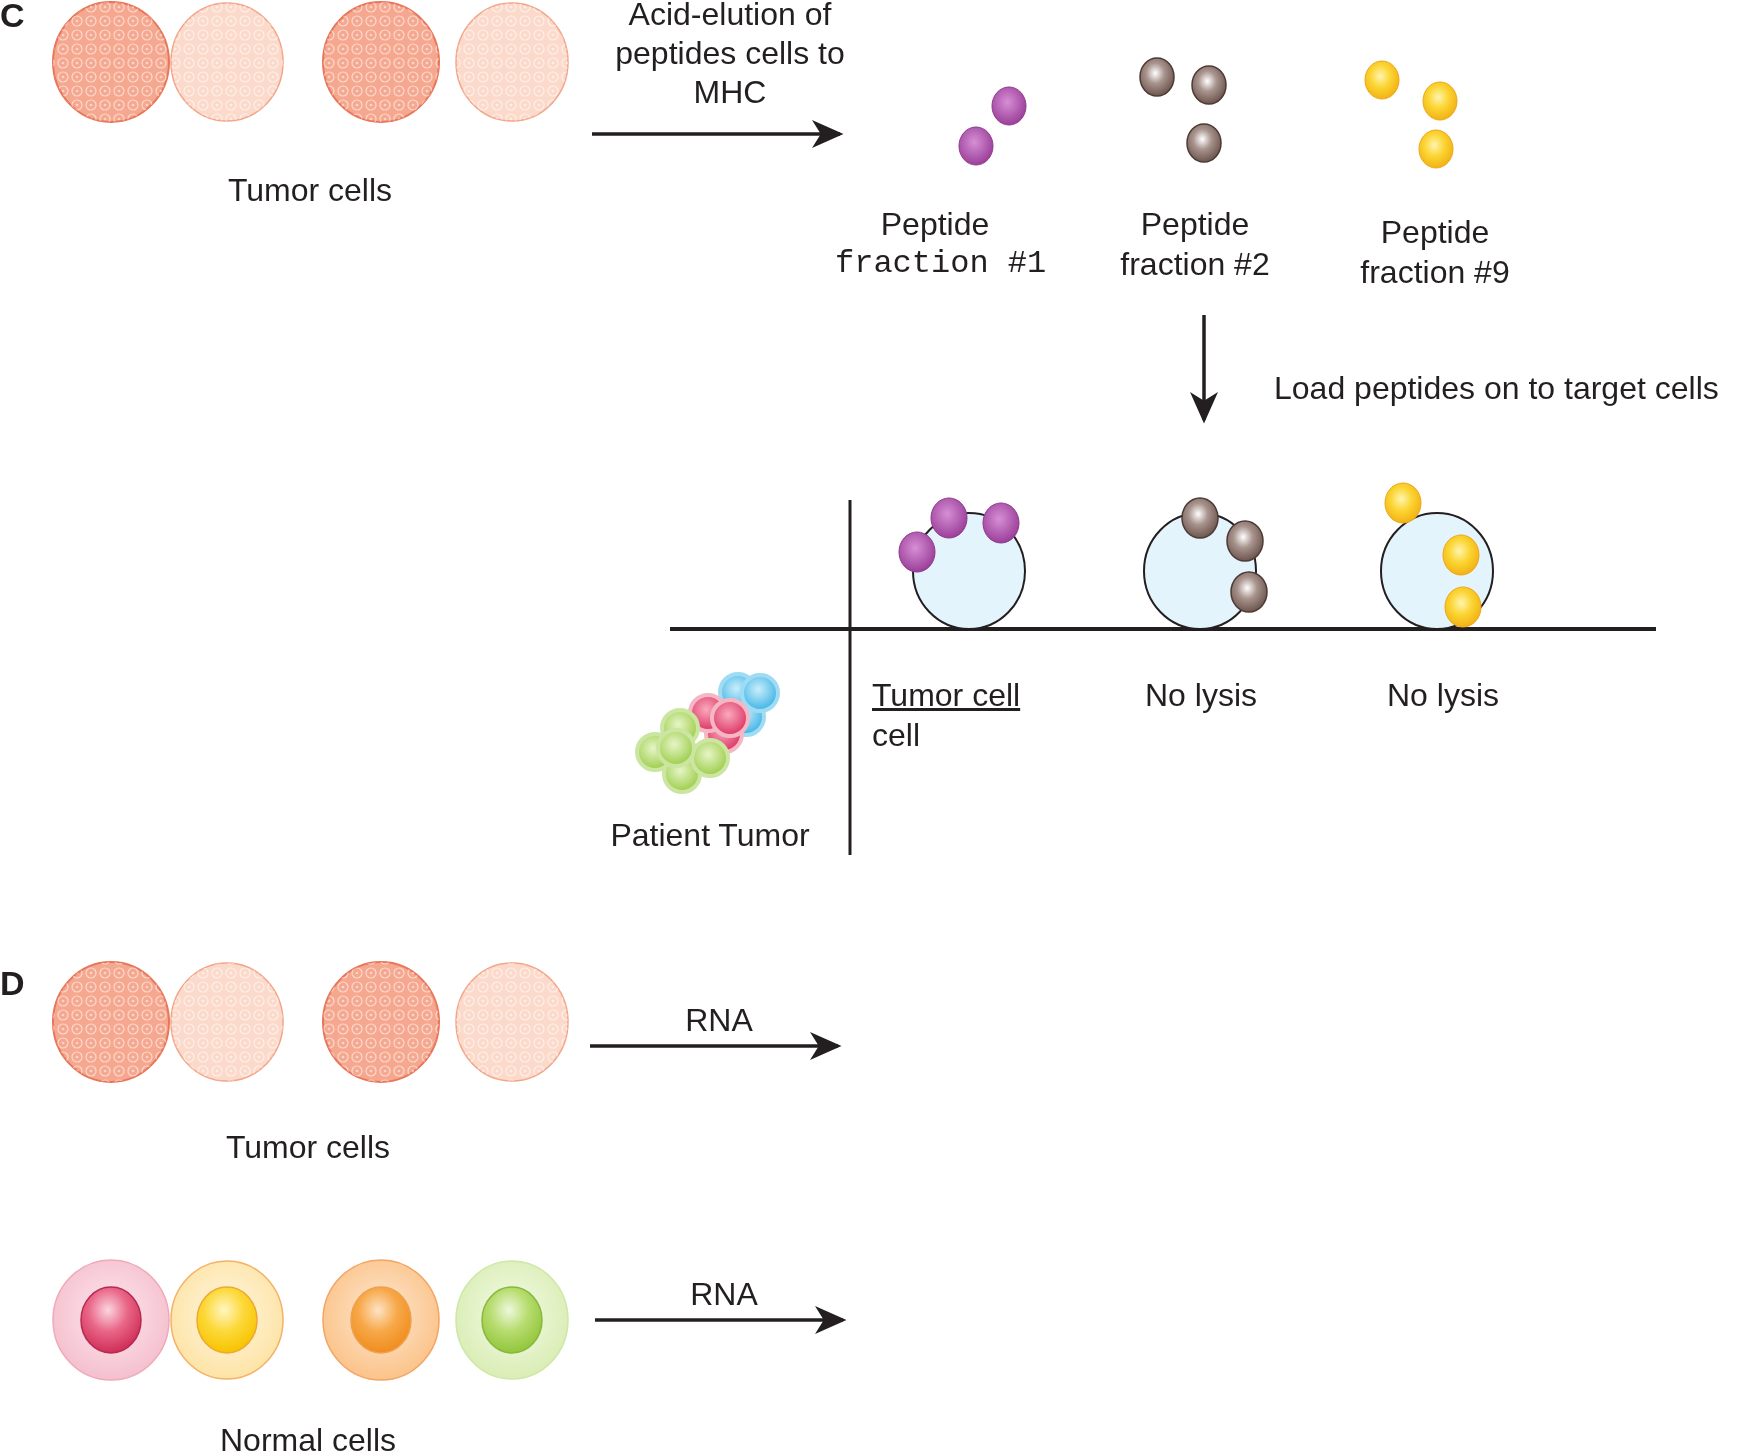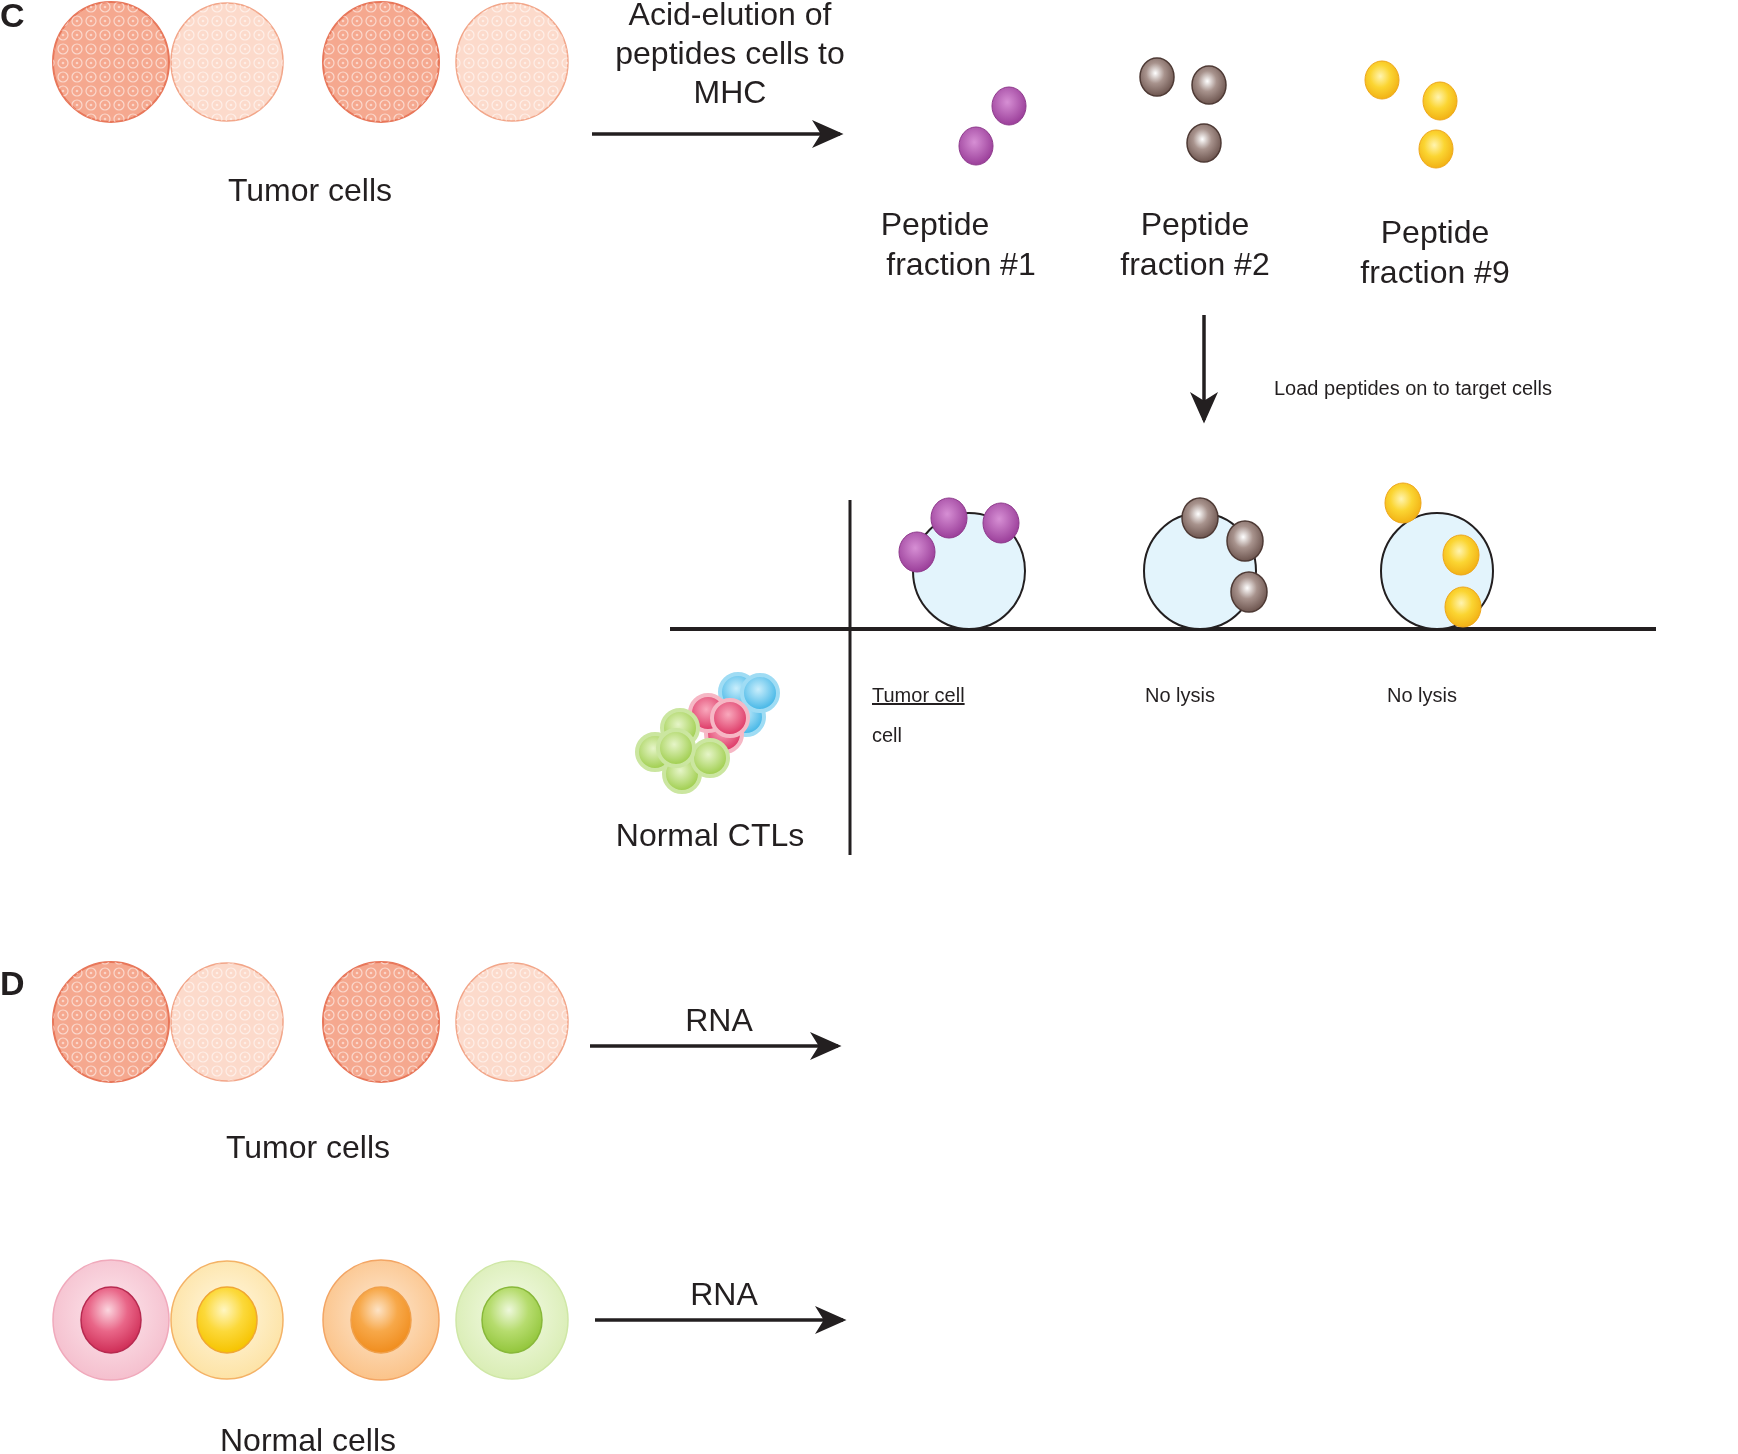--- a/index.html
+++ b/index.html
@@ -1,21 +1,21 @@
 <!DOCTYPE html>
 <html><head>
 <meta charset="utf-8">
 <style>
   html, body { margin: 0; padding: 0; background: #ffffff; }
   body { width: 1738px; height: 1454px; position: relative; overflow: hidden;
          font-family: "Liberation Sans", sans-serif; color: #231f20; }
   .abs { position: absolute; }
   .panel-letter { font-weight: bold; font-size: 34px; }
   .lbl { font-size: 32px; line-height: 40px; text-align: center; white-space: nowrap; }
-  .lbl-left { font-size: 20px; line-height: 40px; text-align: left; white-space: nowrap; }
+  .lbl-left { font-size: 32px; line-height: 40px; text-align: left; white-space: nowrap; }
   svg.stage { position: absolute; left: 0; top: 0; }
 </style>
 </head>
 <body>
 
 <svg class="stage" width="1738" height="1454" viewBox="0 0 1738 1454">
   <defs>
     <pattern id="tissue" width="14" height="14" patternUnits="userSpaceOnUse">
       <circle cx="7" cy="7" r="5" fill="none" stroke="#ffffff" stroke-opacity="0.55" stroke-width="1.2"></circle>
       <circle cx="7" cy="7" r="1.3" fill="#ffffff" fill-opacity="0.5"></circle>
@@ -203,32 +203,32 @@
 </svg>
 
 <div class="abs panel-letter" style="left:0px; top:-4px;">C</div>
 <div class="abs lbl" style="left:180px; top:170px; width:260px;">Tumor cells</div>
 
 <div class="abs lbl" style="left:580px; top:-6px; width:300px;">Acid-elution of</div>
 <div class="abs lbl" style="left:580px; top:33px; width:300px;">peptides cells to</div>
 <div class="abs lbl" style="left:580px; top:72px; width:300px;">MHC</div>
 
 <div class="abs lbl" style="left:835px; top:204px; width:200px;">Peptide</div>
-<div class="abs lbl" style="left:861px; top:244px; width:200px;">fraction #1</div>
+<div class="abs lbl" style="left:835px; top:244px; width:200px;font-family:Liberation Mono, monospace;">fraction #1</div>
 <div class="abs lbl" style="left:1095px; top:204px; width:200px;">Peptide</div>
 <div class="abs lbl" style="left:1095px; top:244px; width:200px;">fraction #2</div>
 <div class="abs lbl" style="left:1335px; top:212px; width:200px;">Peptide</div>
 <div class="abs lbl" style="left:1335px; top:252px; width:200px;">fraction #9</div>
 
 <div class="abs lbl-left" style="left:1274px; top:368px;">Load peptides on to target cells</div>
 
 <div class="abs lbl-left" style="left:872px; top:675px;text-decoration:underline;">Tumor cell</div>
 <div class="abs lbl-left" style="left:872px; top:715px;">cell</div>
 <div class="abs lbl-left" style="left:1145px; top:675px;">No lysis</div>
 <div class="abs lbl-left" style="left:1387px; top:675px;">No lysis</div>
 
-<div class="abs lbl" style="left:600px; top:815px; width:220px;">Normal CTLs</div>
+<div class="abs lbl" style="left:600px; top:815px; width:220px;">Patient Tumor</div>
 
 <div class="abs panel-letter" style="left:0px; top:964px;">D</div>
 <div class="abs lbl" style="left:679px; top:1000px; width:80px;">RNA</div>
 <div class="abs lbl" style="left:178px; top:1127px; width:260px;">Tumor cells</div>
 <div class="abs lbl" style="left:684px; top:1274px; width:80px;">RNA</div>
 <div class="abs lbl" style="left:178px; top:1420px; width:260px;">Normal cells</div>
 
 </body></html>

